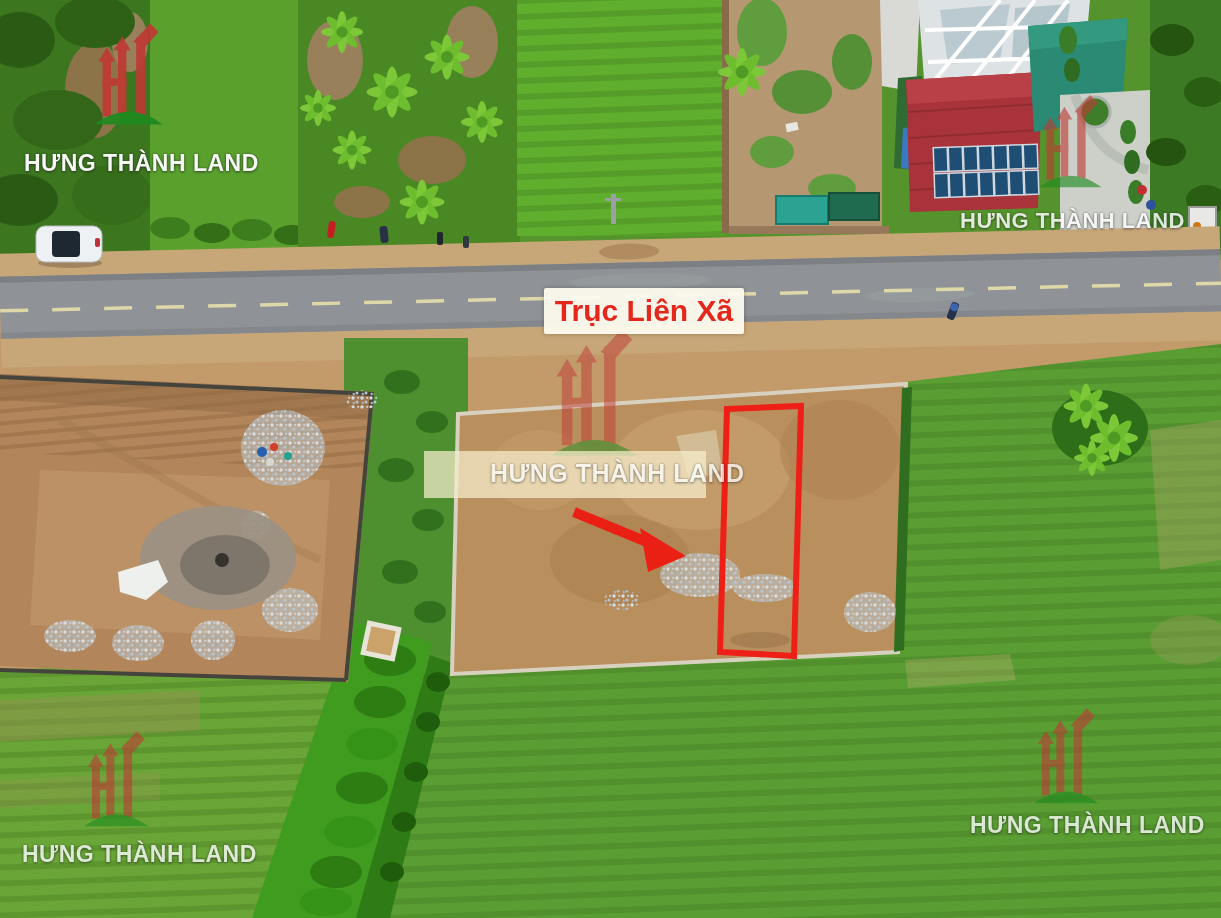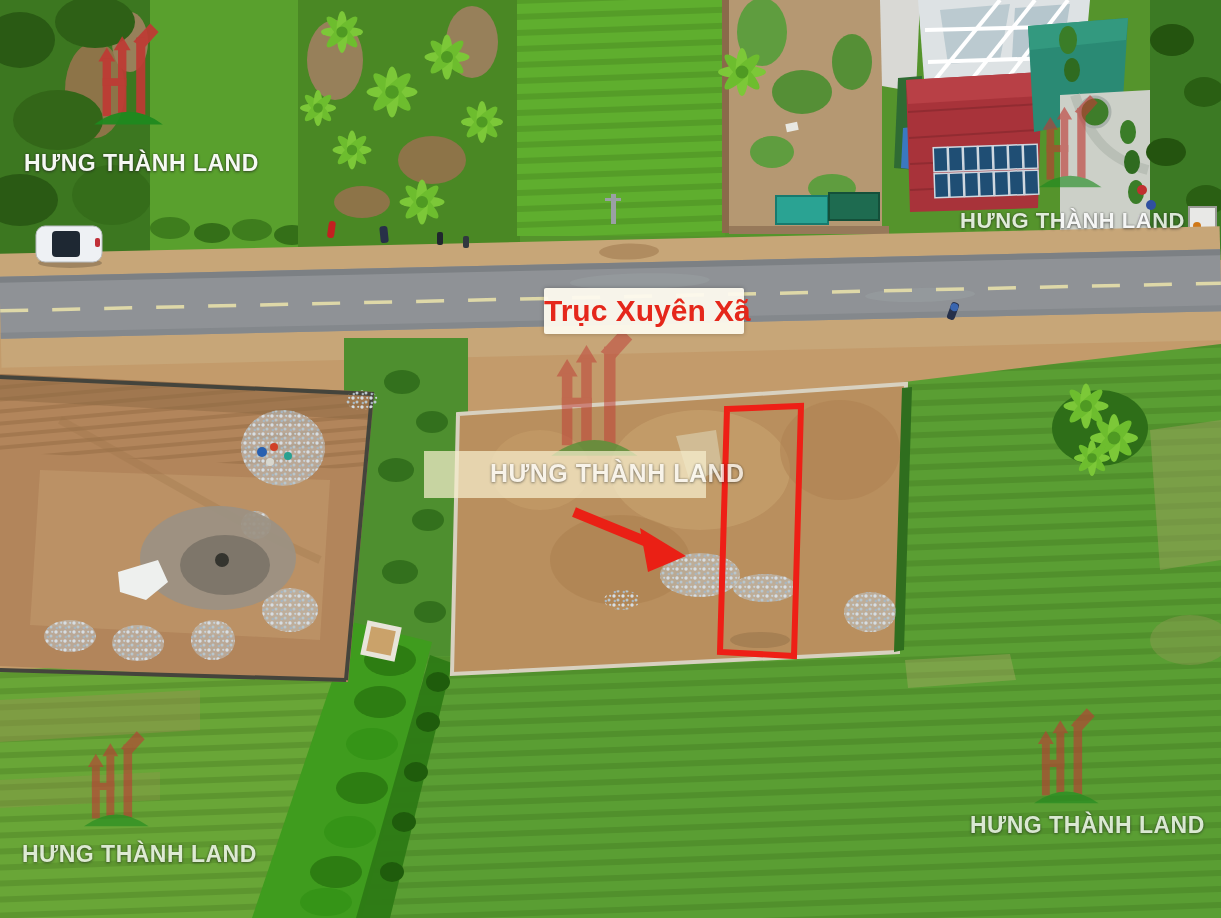--- a/index.html
+++ b/index.html
@@ -335,17 +335,17 @@
 <use href="#htlogo" xlink:href="#htlogo" transform="translate(80,726) scale(0.66)" opacity=".6"></use>
 <use href="#htlogo" xlink:href="#htlogo" transform="translate(1030,703) scale(0.66)" opacity=".6"></use>
 </svg>
 
 <div class="overlay wm-text wm-tl">HƯNG THÀNH LAND</div>
 <div class="overlay wm-text wm-tr">HƯNG THÀNH LAND</div>
 <div class="overlay wm-text wm-ctr">HƯNG THÀNH LAND</div>
 <div class="overlay wm-text wm-bl">HƯNG THÀNH LAND</div>
 <div class="overlay wm-text wm-br">HƯNG THÀNH LAND</div>
 
-<div class="overlay road-sign">Trục Xuyên Xã</div>
+<div class="overlay road-sign">Trục Liên Xã</div>
 
 <div class="overlay plot-band"></div>
 
 </div>
 
 </body></html>

